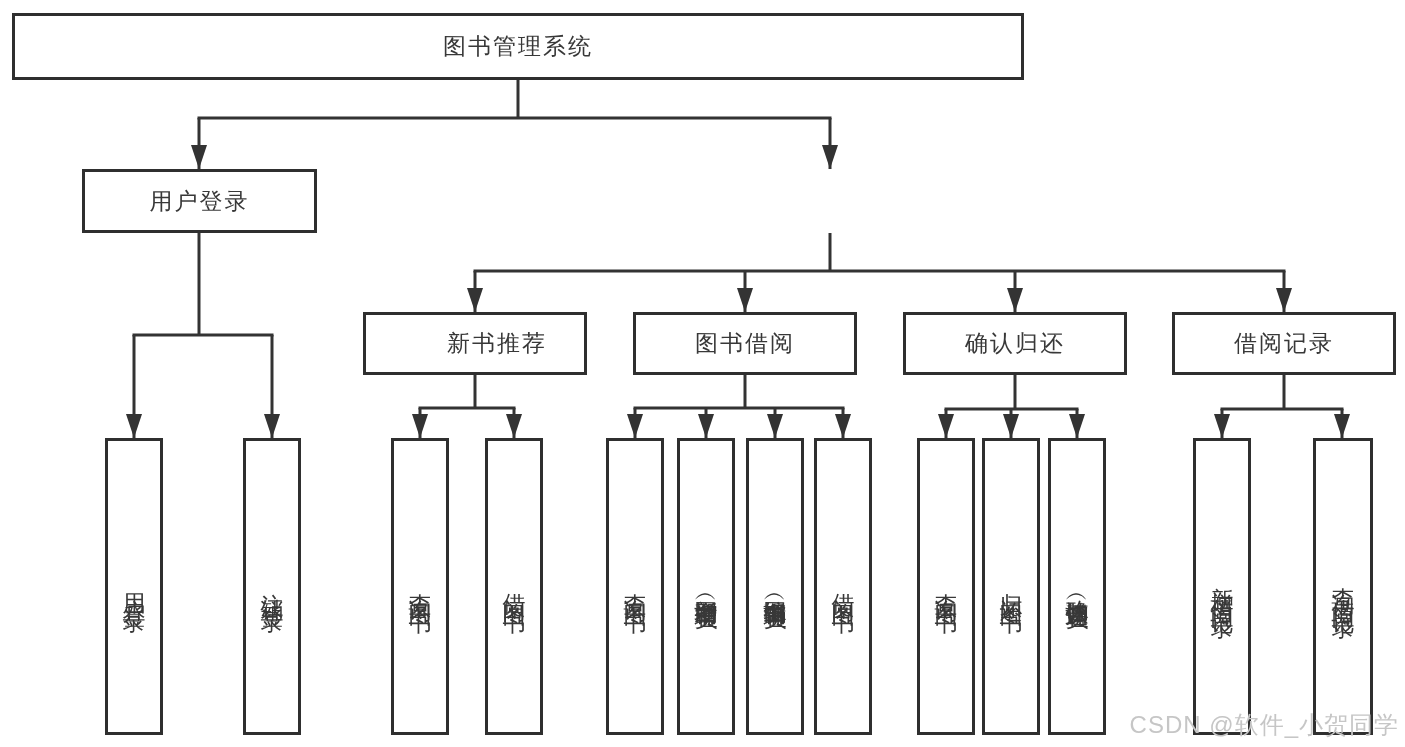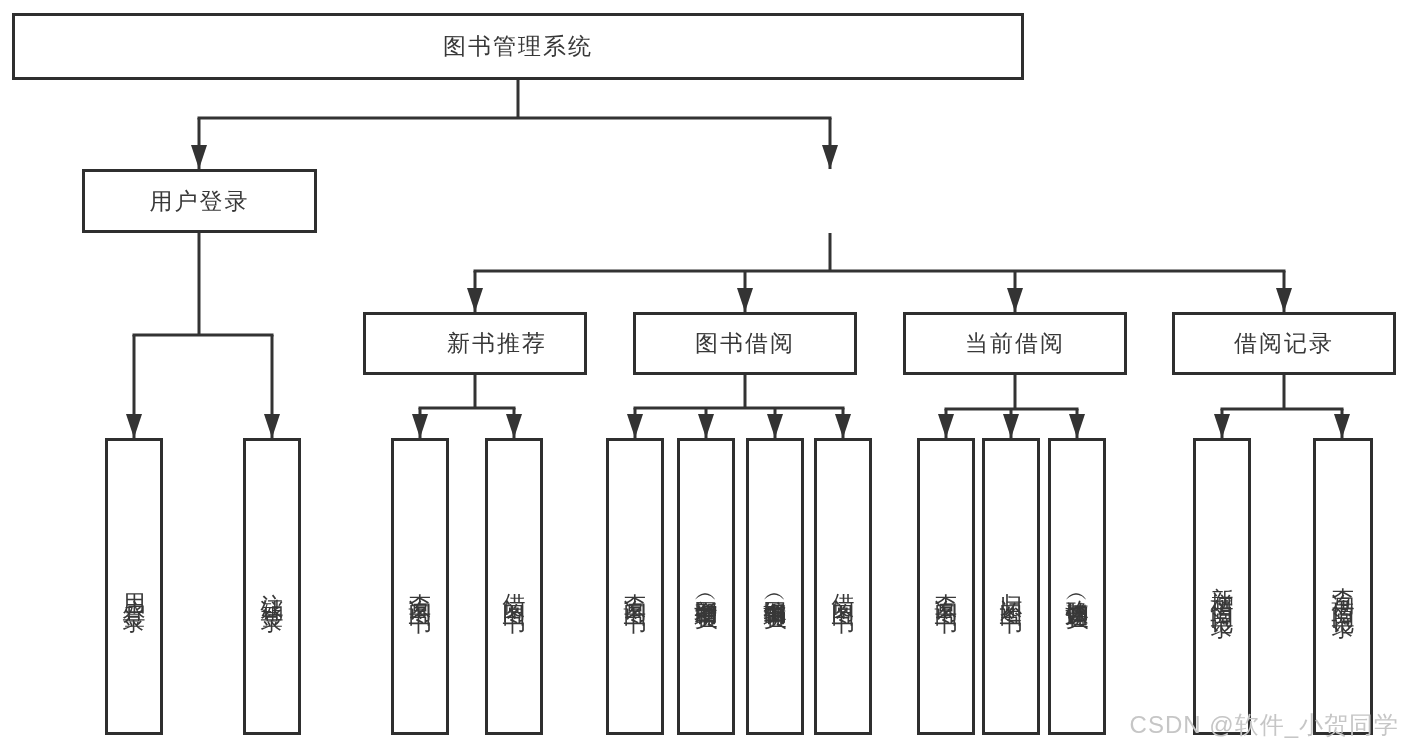--- a/index.html
+++ b/index.html
@@ -87,21 +87,21 @@
     <span class="hlabel">用户登录</span>
   </div>
 
   <div class="node" style="left:363px;top:312px;width:224px;height:63px;padding-left:44px;">
     <span class="hlabel">新书推荐</span>
   </div>
   <div class="node" style="left:633px;top:312px;width:224px;height:63px;">
     <span class="hlabel">图书借阅</span>
   </div>
   <div class="node" style="left:903px;top:312px;width:224px;height:63px;">
-    <span class="hlabel">当前借阅</span>
+    <span class="hlabel">确认归还</span>
   </div>
   <div class="node" style="left:1172px;top:312px;width:224px;height:63px;">
     <span class="hlabel">借阅记录</span>
   </div>
 
   <div class="node leaf" style="left:105px;">
     <span class="vtext">用户登录</span>
   </div>
   <div class="node leaf" style="left:243px;">
     <span class="vtext">注销登录</span>

